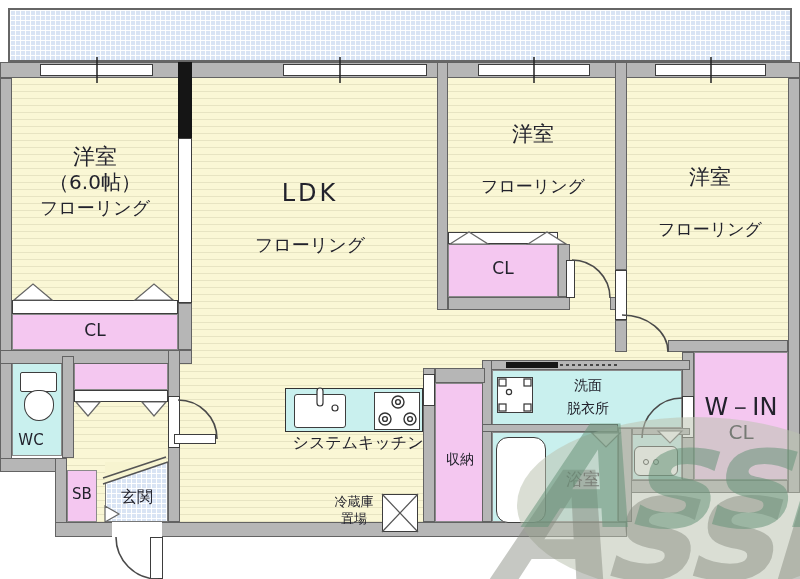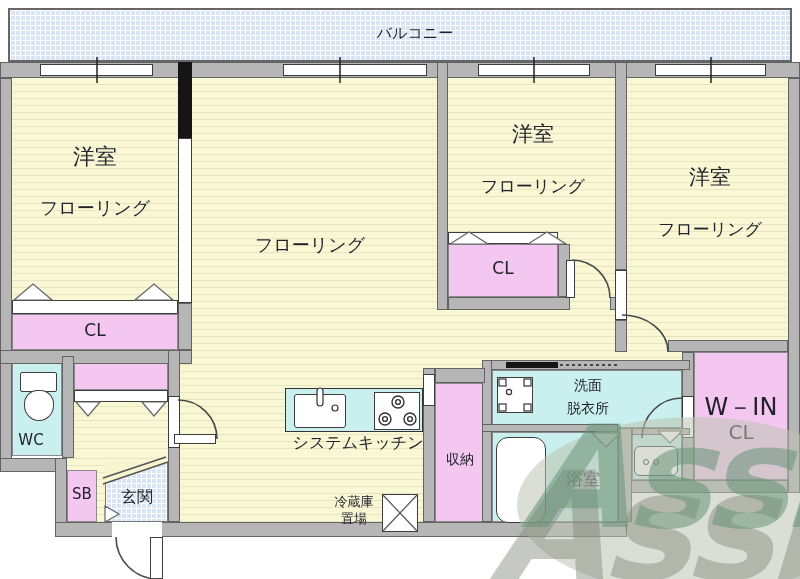--- a/index.html
+++ b/index.html
@@ -164,25 +164,26 @@
         <rect x="524" y="404" width="7" height="7"></rect>
       <circle cx="509" cy="392" r="2.6"></circle>
     </g>
 
     <g fill="#fff" stroke="#333" stroke-width="1">
       <circle cx="646" cy="462" r="2.5"></circle>
         <circle cx="656" cy="462" r="2.5"></circle>
     </g>
   </svg>
 
-  <div class="lbl" style="left:340px;top:25px;width:150px;font-size:15px;">バルコニー</div>
 
   <div class="lbl" style="left:45px;top:144px;width:100px;font-size:22px;">洋室</div>
+  <div class="lbl" style="left:25px;top:171px;width:140px;font-size:20px;">（6.0帖）</div>
   <div class="lbl" style="left:15px;top:198px;width:160px;font-size:18px;">フローリング</div>
 
+  <div class="lbl" style="left:260px;top:180px;width:100px;font-size:24px;letter-spacing:3px;">LDK</div>
   <div class="lbl" style="left:240px;top:235px;width:140px;font-size:18px;">フローリング</div>
 
   <div class="lbl" style="left:483px;top:122px;width:100px;font-size:21px;">洋室</div>
   <div class="lbl" style="left:458px;top:177px;width:150px;font-size:17px;">フローリング</div>
 
   <div class="lbl" style="left:660px;top:165px;width:100px;font-size:21px;">洋室</div>
   <div class="lbl" style="left:635px;top:220px;width:150px;font-size:17px;">フローリング</div>
 
   <div class="lbl" style="left:60px;top:321px;width:70px;font-size:17px;">CL</div>
   <div class="lbl" style="left:468px;top:259px;width:70px;font-size:17px;">CL</div>

